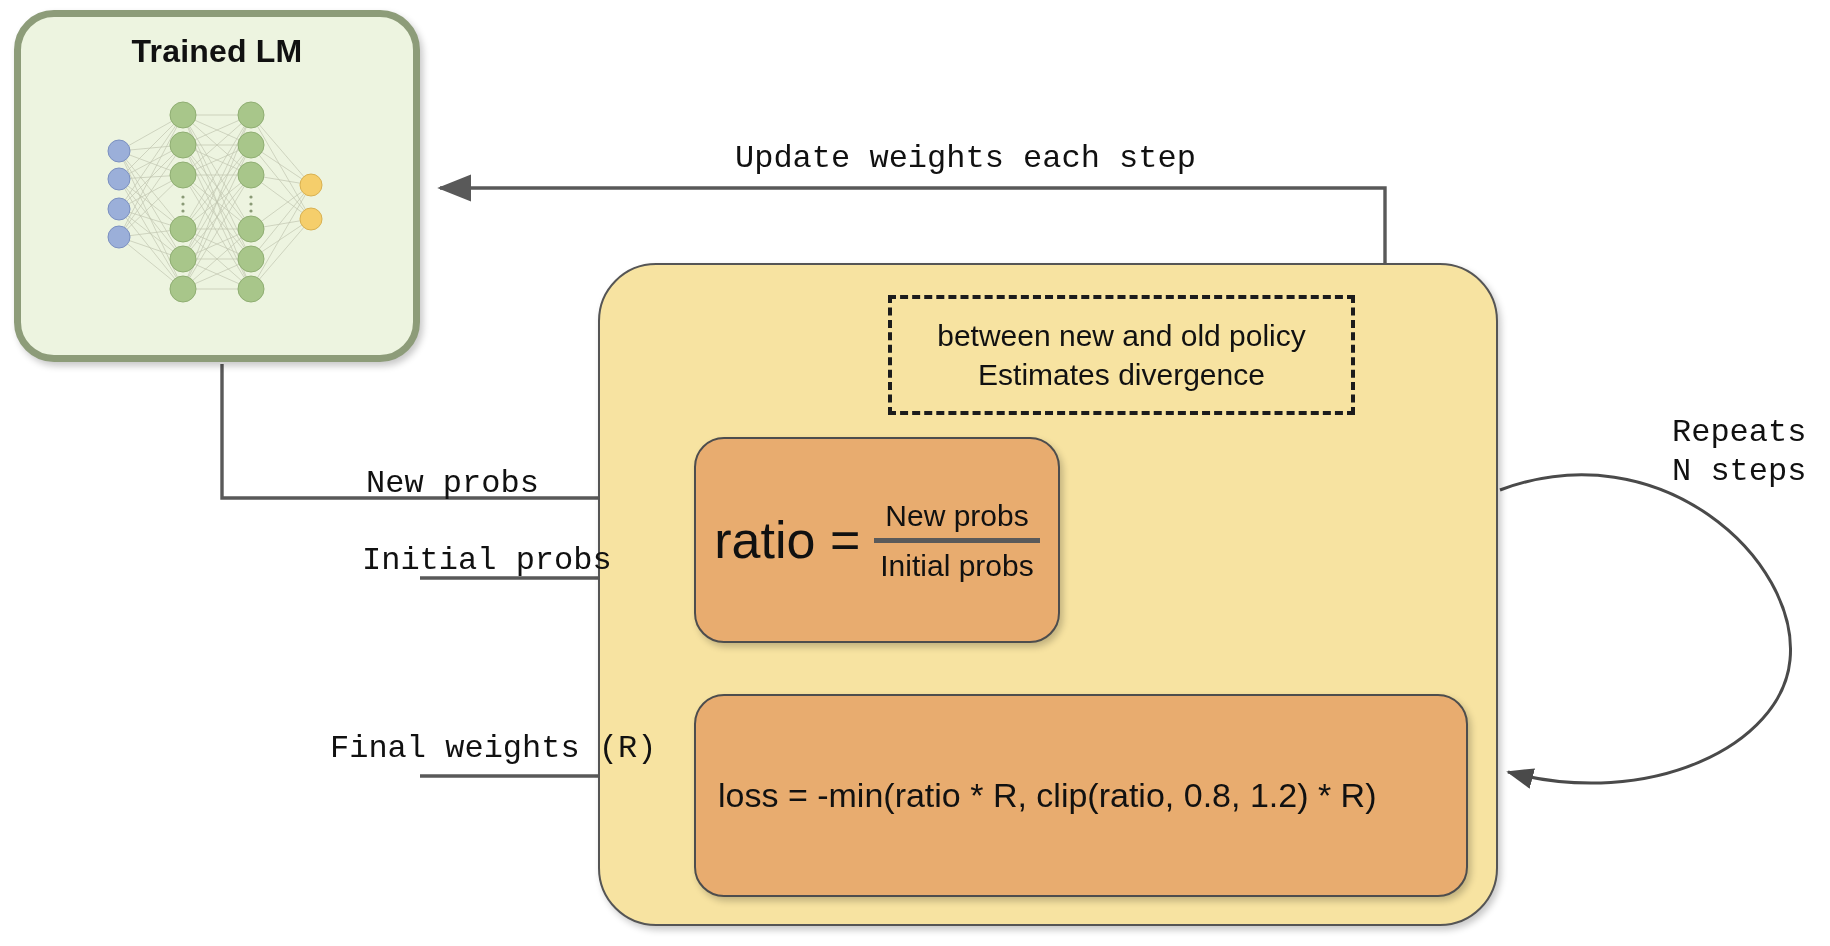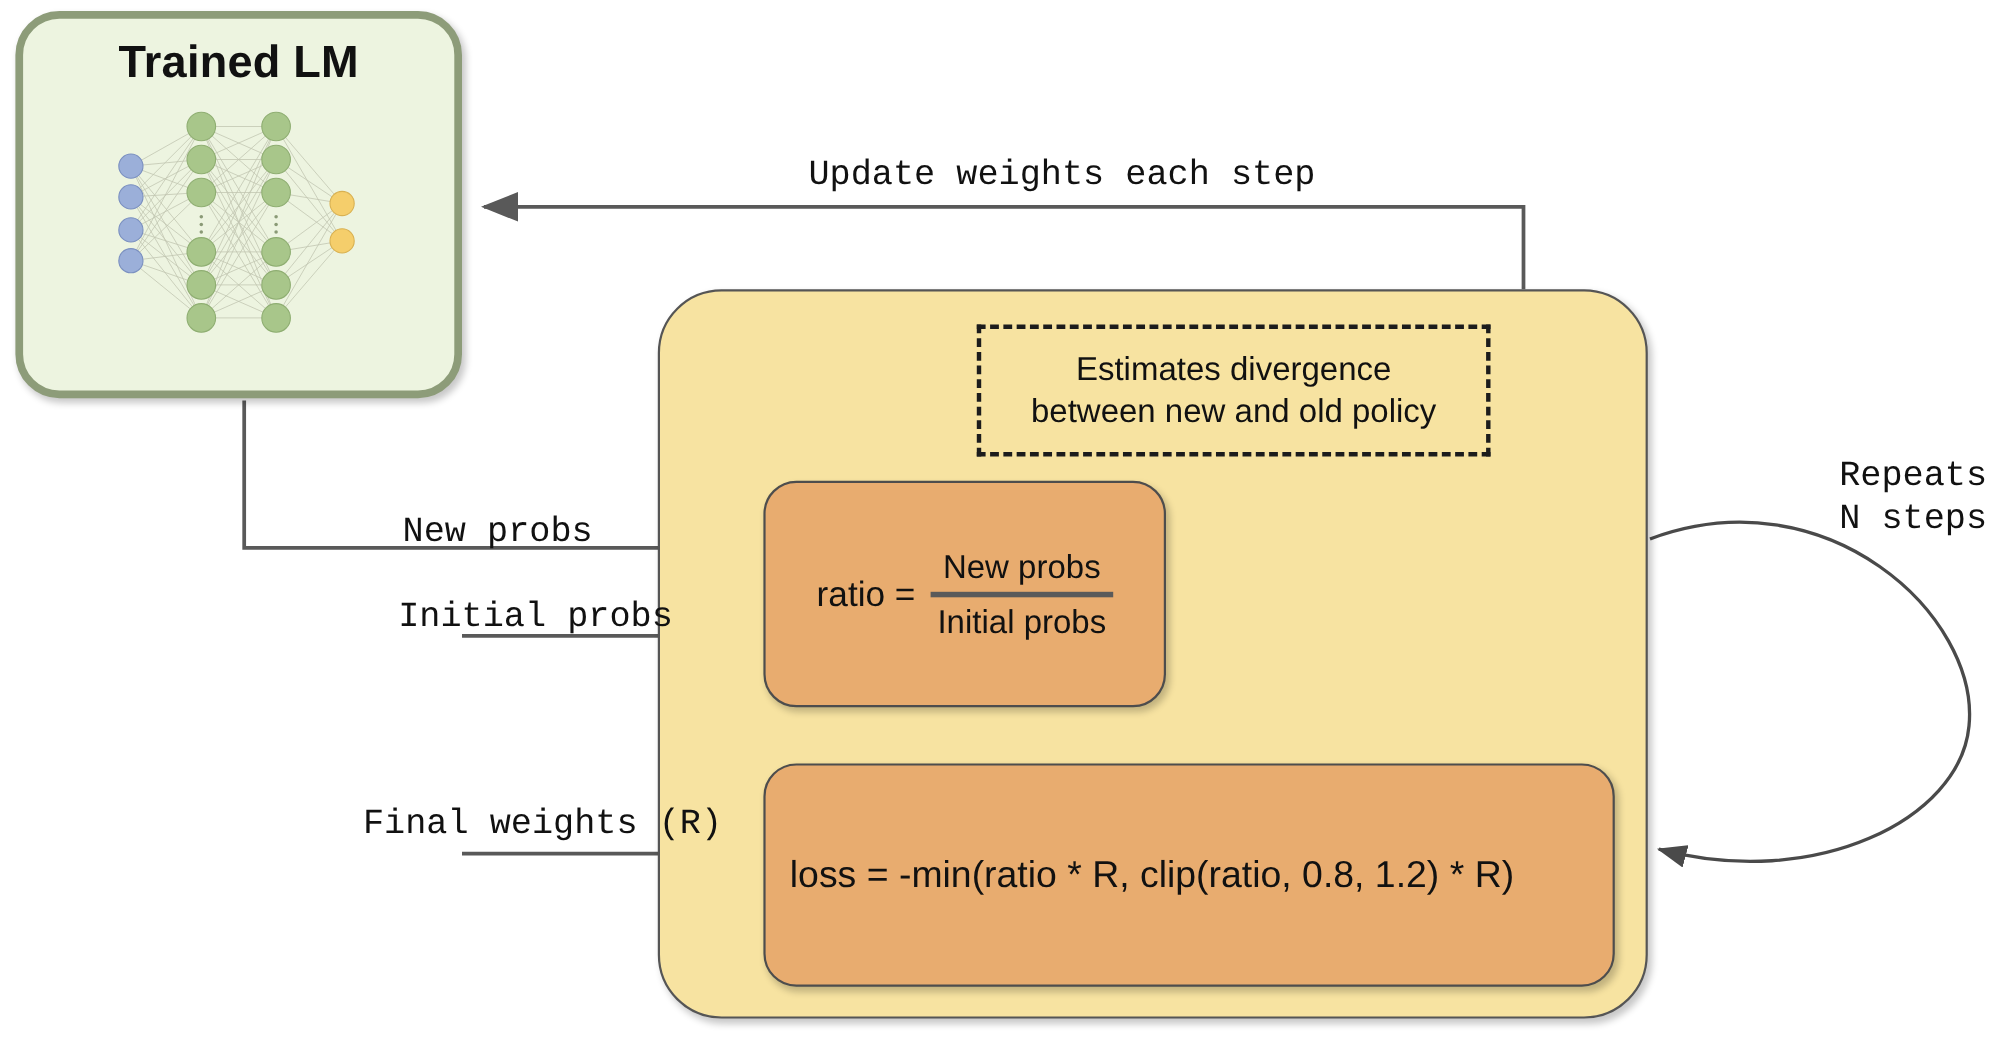--- a/index.html
+++ b/index.html
@@ -37,21 +37,21 @@
     border-radius: 40px;
     box-sizing: border-box;
     box-shadow: 3px 4px 7px rgba(0,0,0,0.22);
   }
   .lm-title {
     position: absolute;
     left: 0;
     top: 16px;
     width: 100%;
     text-align: center;
-    font-size: 41px;
+    font-size: 32px;
     font-weight: bold;
     color: #111111;
     letter-spacing: 0.2px;
   }
   .nn-wrap {
     position: absolute;
     left: 50%;
     transform: translateX(-50%);
     top: 80px;
     width: 240px;
@@ -102,21 +102,21 @@
     border: 2.5px solid #4d4d4d;
     border-radius: 30px;
     box-sizing: border-box;
     box-shadow: 3px 4px 7px rgba(0,0,0,0.22);
     display: flex;
     align-items: center;
     justify-content: center;
     gap: 14px;
   }
   .ratio-lhs {
-    font-size: 32px;
+    font-size: 52px;
     color: #111111;
     white-space: nowrap;
   }
   .frac {
     display: flex;
     flex-direction: column;
     align-items: center;
     line-height: 1.1;
   }
   .frac .num, .frac .den {
@@ -271,22 +271,22 @@
           <circle cx="214" cy="88" r="11"></circle>
             <circle cx="214" cy="122" r="11"></circle>
         </g>
       </svg>
     </div>
   </div>
 
   <div class="yellow-box"></div>
 
   <div class="dashed-note">
+    <span>between new and old policy</span>
     <span>Estimates divergence</span>
-    <span>between new and old policy</span>
   </div>
 
   <div class="ratio-box">
     <span class="ratio-lhs">ratio =</span>
     <span class="frac">
       <span class="num">New probs</span>
       <span class="bar"></span>
       <span class="den">Initial probs</span>
     </span>
   </div>

